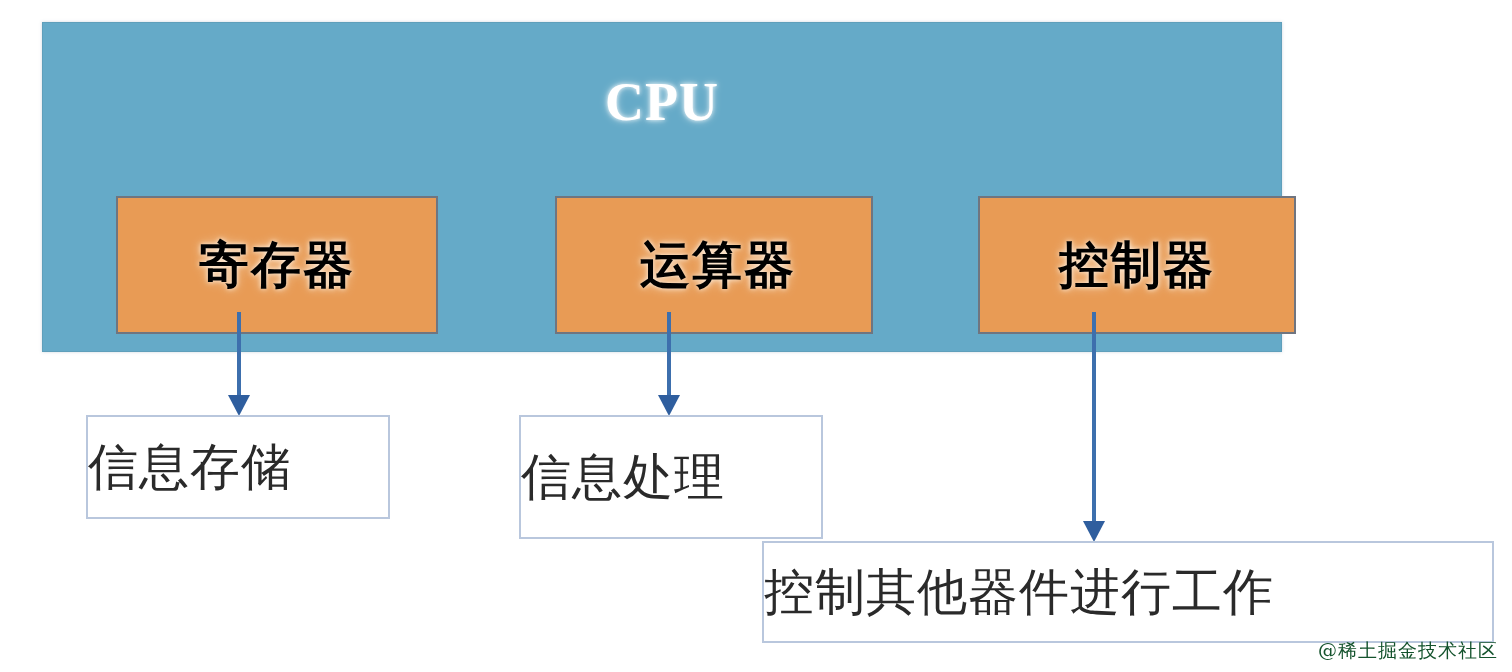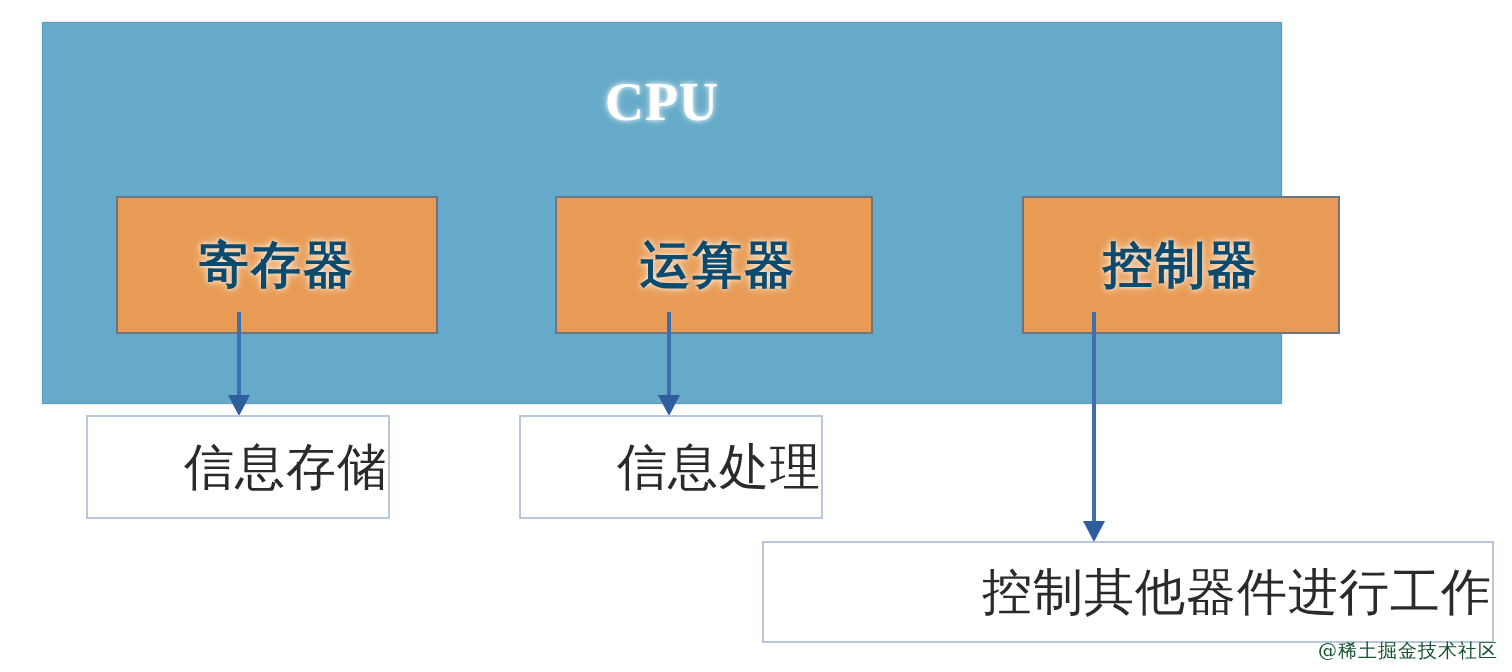--- a/index.html
+++ b/index.html
@@ -17,21 +17,21 @@
     background: #ffffff;
     overflow: hidden;
   }
 
   
   .cpu-box {
     position: absolute;
     left: 42px;
     top: 22px;
     width: 1240px;
-    height: 382px;
+    height: 330px;
     background: #65aac8;
     border: 1px solid #5f9fbb;
     box-sizing: border-box;
     box-shadow: 0 0 3px rgba(120,150,170,0.35);
   }
   .cpu-title {
     position: absolute;
     left: 0;
     top: 48px;
     width: 100%;
@@ -55,27 +55,27 @@
     box-sizing: border-box;
     display: flex;
     align-items: center;
     justify-content: center;
   }
   .unit-label {
     font-family: "DejaVu Sans", "Liberation Sans", sans-serif;
     font-weight: bold;
     font-size: 50px;
     letter-spacing: 2px;
-    color: #0c4a6e;
+    color: #000000;
     text-shadow: 0 0 5px rgba(255,248,238,0.9),
                  0 0 11px rgba(255,245,230,0.6);
   }
   .unit-1 { left: 73px;  width: 322px; }
   .unit-2 { left: 512px; width: 318px; padding-left: 8px; }
-  .unit-3 { left: 979px; width: 318px; }
+  .unit-3 { left: 935px; width: 318px; }
 
   
   .arrow {
     position: absolute;
     width: 22px;
   }
   .arrow .shaft {
     position: absolute;
     left: 9px;
     top: 0;
@@ -98,31 +98,31 @@
   .arrow-3 { left: 1083px; top: 312px; height: 230px; }
 
   
   .out-box {
     position: absolute;
     background: #ffffff;
     border: 2px solid #b9c7dd;
     box-sizing: border-box;
     display: flex;
     align-items: center;
-    justify-content: flex-end;
+    justify-content: flex-start;
   }
   .out-label {
     font-family: "DejaVu Serif", "Liberation Serif", serif;
     font-size: 50px;
     letter-spacing: 1px;
     color: #2a2a2a;
     white-space: nowrap;
   }
   .out-1 { left: 86px;  top: 415px; width: 304px; height: 104px; }
-  .out-2 { left: 519px; top: 415px; width: 304px; height: 104px; }
+  .out-2 { left: 519px; top: 415px; width: 304px; height: 124px; }
   .out-3 { left: 762px; top: 541px; width: 732px; height: 102px; }
 
   
   .watermark {
     position: absolute;
     right: 14px;
     bottom: 8px;
     font-family: "DejaVu Serif", "Liberation Serif", serif;
     font-size: 19px;
     color: #14532d;

